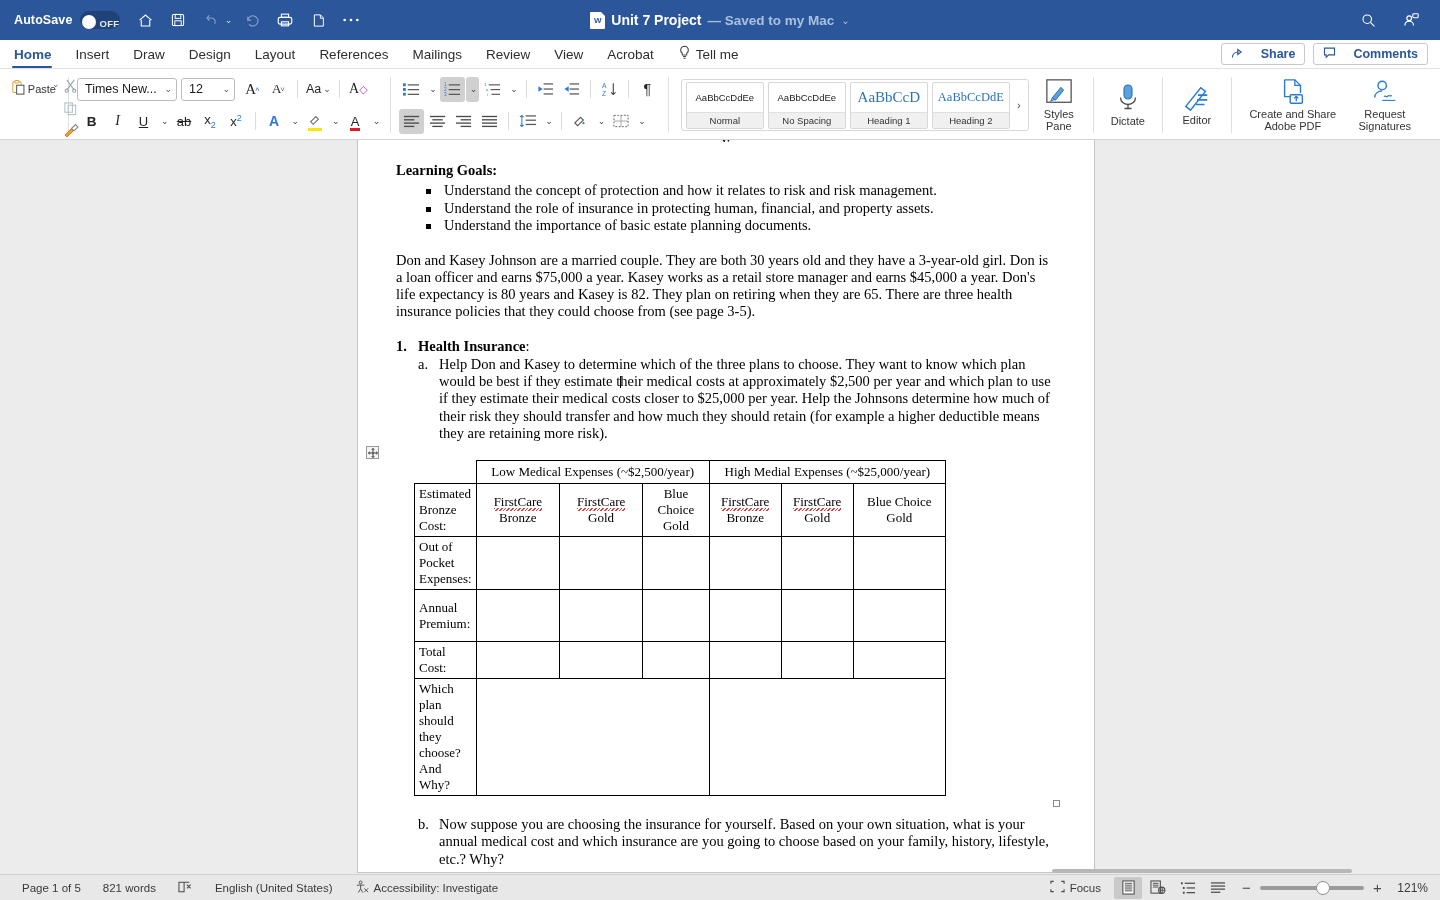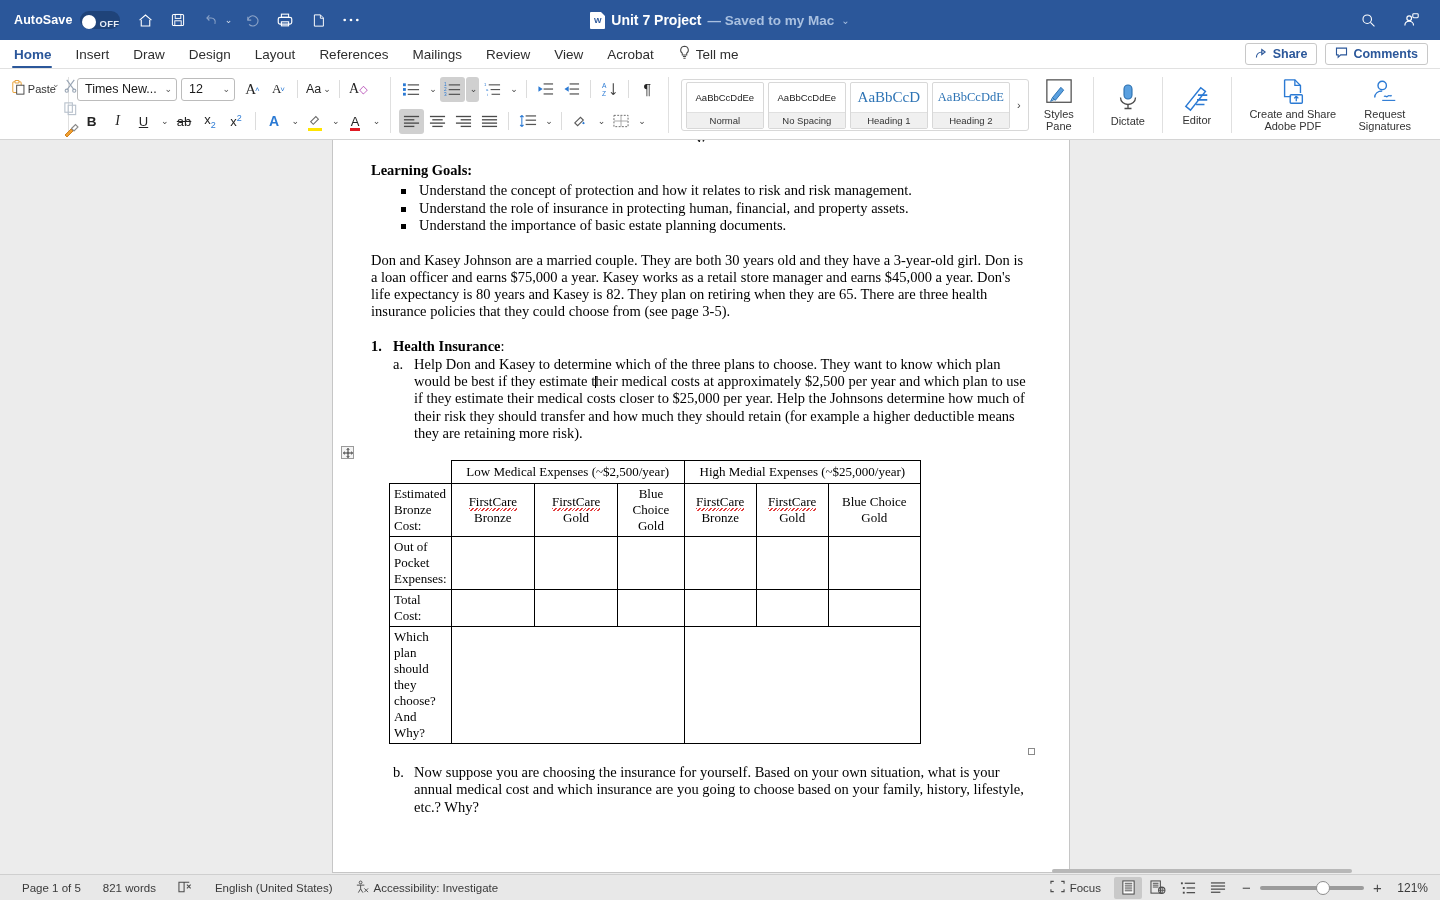--- a/index.html
+++ b/index.html
@@ -62,21 +62,21 @@
   }
   .tab:first-child { padding-left: 14px; }
   .tab.active { color: #2b579a; font-weight: bold; }
   .tab.active:after {
     content: ""; position: absolute; left: 12px; right: 12px; bottom: 0;
     height: 2.5px; background: #2b579a; border-radius: 2px;
   }
   .tellme { display: flex; align-items: center; gap: 5px; padding: 11px 12px; font-size: 13.5px; color:#2e2e2e; cursor:pointer;}
   .tabs-right { margin-left: auto; display: flex; align-items: center; gap: 8px; padding-right: 12px; }
   .pillbtn {
-    display: flex; align-items: center; gap: 5px; height: 22px; padding: 0 9px;
+    display: flex; align-items: center; gap: 17px; height: 22px; padding: 0 9px;
     border: 1px solid #c8c8c8; border-radius: 3px; background: #fff;
     font-size: 12.5px; font-weight: bold; color: #2b579a; cursor: pointer;
   }
 
   
   .ribbon {
     height: 71px; background: #ffffff; border-bottom: 1px solid #d4d4d4;
     display: flex; align-items: stretch; flex: none; padding: 2px 0 0 0;
   }
   .rgroup { display: flex; align-items: center; padding: 0 6px; position: relative; }
@@ -121,21 +121,21 @@
   .gal-more { width: 14px; display:flex;align-items:center;justify-content:center;font-size:11px;color:#444;cursor:pointer;}
   .bigbtn {
     display: flex; flex-direction: column; align-items: center; justify-content: flex-start;
     cursor: pointer; padding: 2px 8px; min-width: 52px;
   }
   .bigbtn .lbl { font-size: 11px; color: #333; text-align: center; line-height: 12px; margin-top: 2px; }
 
   
   .docarea { flex: 1; background: #ececec; position: relative; overflow: hidden; }
   .page {
-    position: absolute; left: 332px; top: 0px; width: 738px; height: 733px;
+    position: absolute; left: 357px; top: 0px; width: 738px; height: 733px;
     background: #ffffff; border-left: 1px solid #c6c6c6; border-right: 1px solid #c6c6c6;
     border-bottom: 1px solid #c6c6c6;
   }
   .page-inner { padding: 0 38px; font-family: "Liberation Serif", serif; color: #000; }
   .cutoff { position:absolute; left:0; right:0; top:-6px; height:8px; overflow:hidden; }
   .cutoff span { display:block; text-align:center; font-family:"Liberation Serif",serif; font-size:15px; }
 
   h3.lg { font-size: 14.5px; font-weight: bold; margin: 0; padding-top: 22px; }
   ul.goals { list-style: none; margin: 3px 0 0 0; padding: 0 0 0 28px; }
   ul.goals li { position: relative; font-size: 14.5px; line-height: 17.5px; padding-left: 20px; margin: 0; }
@@ -728,20 +728,29 @@
             </tr>
             <tr style="height:52px">
               <td>Out of Pocket Expenses:</td>
               <td></td>
               <td></td>
               <td></td>
               <td></td>
               <td></td>
               <td></td>
             </tr>
+            <tr style="height:52px">
+              <td style="vertical-align:middle">Annual Premium:</td>
+              <td></td>
+              <td></td>
+              <td></td>
+              <td></td>
+              <td></td>
+              <td></td>
+            </tr>
             <tr style="height:32px">
               <td style="vertical-align:middle">Total Cost:</td>
               <td></td>
               <td></td>
               <td></td>
               <td></td>
               <td></td>
               <td></td>
             </tr>
             <tr style="height:70px">

